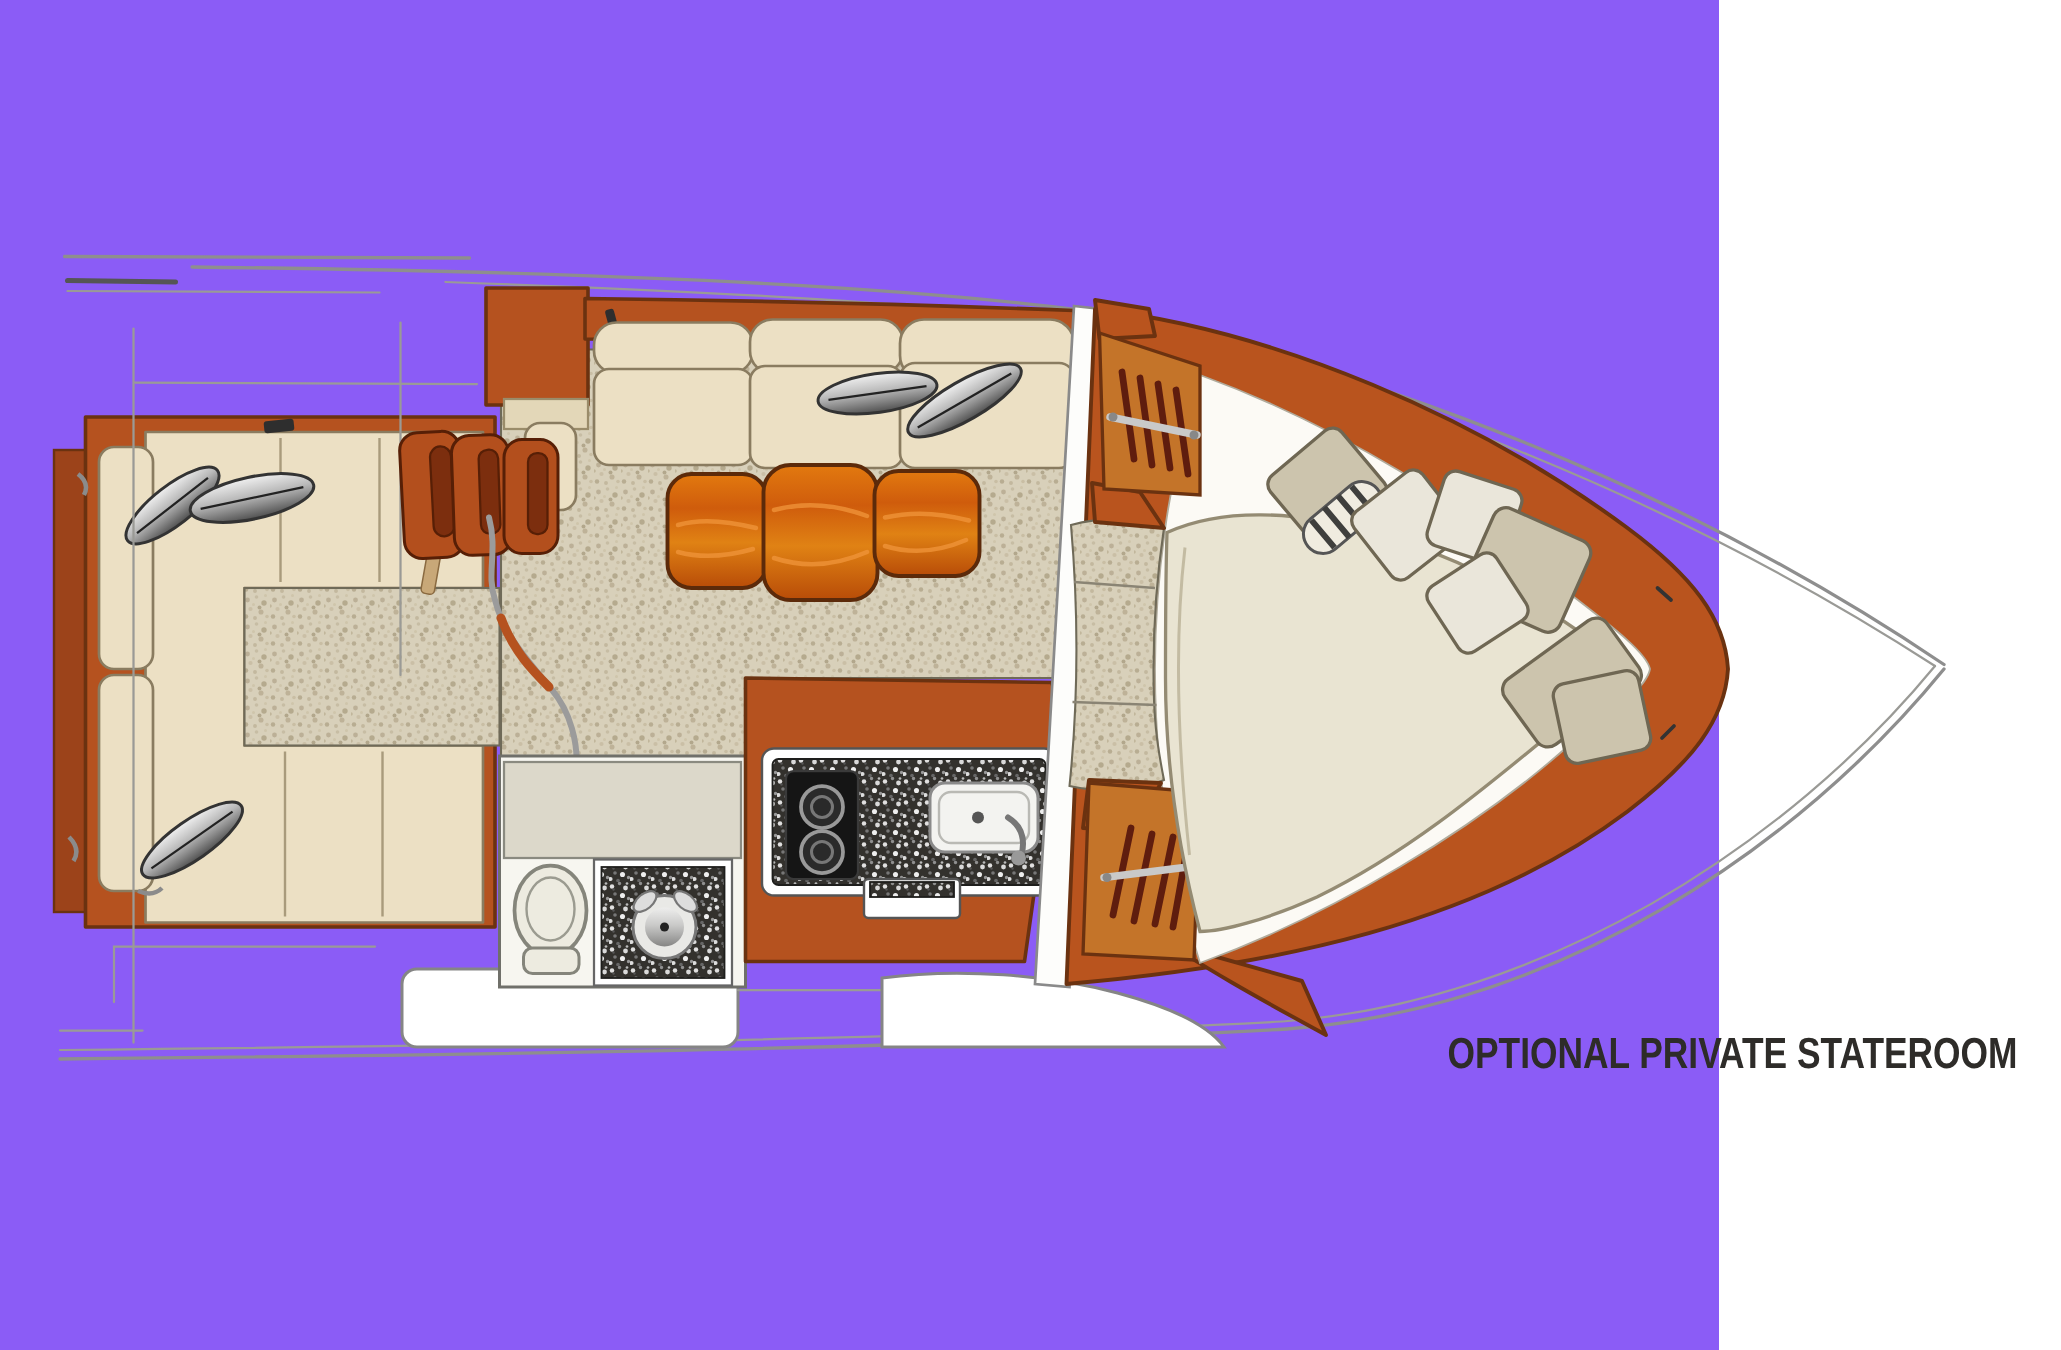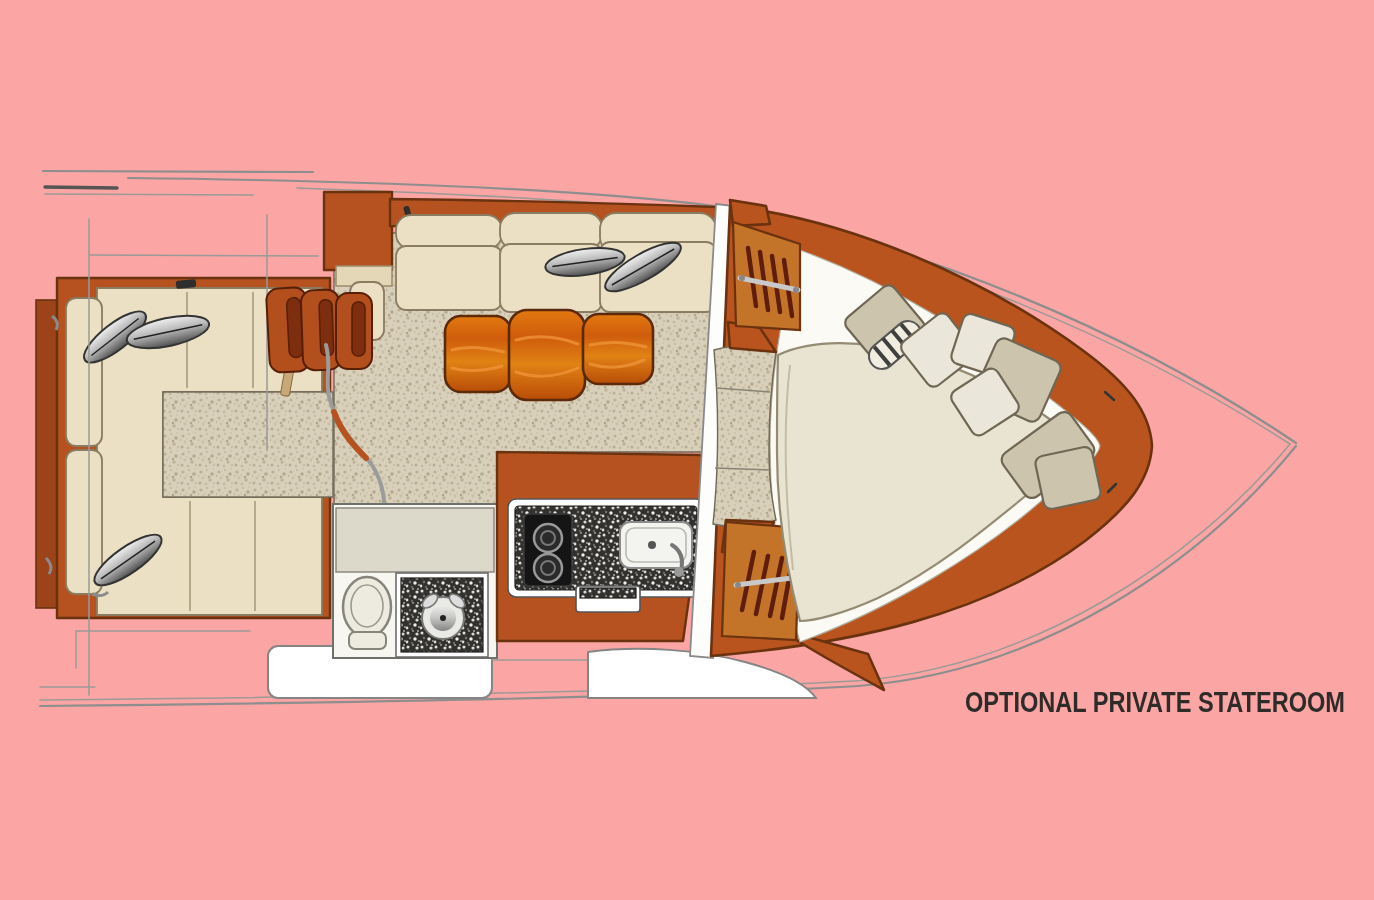--- a/index.html
+++ b/index.html
@@ -1,17 +1,17 @@
 <!DOCTYPE html>
 <html style="--wall-orange: #b5521f; --ring-orange: #b9541e; --wall-rust: #9c431a; --wall-amber: #c47429; --slat-red: #5f1d0e; --table-wood: #cf5c0c; --upholstery-cream: #ece0c4; --bed-ivory: #e9e4d2; --pillow-beige: #ccc4ad; --pillow-white: #eae6da; --carpet-beige: #d8d0ba; --granite-dark: #33312d; --hull-gray: #8e8e8e; --outline-dark: #6b3210; --text-dark: #2e2c29;"><head>
 <meta charset="utf-8">
 <style>
   html,body{margin:0;padding:0;background:#ffffff;width:1374px;height:900px;overflow:hidden;
     font-family:"Liberation Sans",sans-serif;}
-  #stage{position:relative;width:1374px;height:900px;background:#fca5a5;}
+  #stage{position:relative;width:1146px;height:900px;background:#8b5cf6;}
   svg{display:block}
 
   .wall{fill:var(--wall-orange);stroke:var(--outline-dark);stroke-width:2.4;stroke-linejoin:round}
   .rust{fill:var(--wall-rust);stroke:var(--outline-dark);stroke-width:1.6}
   .ring{fill:var(--ring-orange);stroke:var(--outline-dark);stroke-width:2.6;stroke-linejoin:round}
   .amber{fill:var(--wall-amber);stroke:var(--outline-dark);stroke-width:2.2}
   .cream{fill:var(--upholstery-cream);stroke:#8a7c60;stroke-width:1.8;stroke-linejoin:round}
   .bedfill{fill:var(--bed-ivory);stroke:#948b73;stroke-width:2.2}
   .carpet{fill:url(#carpetPat);stroke:#6f6a58;stroke-width:1.4}
   .granite{fill:url(#granitePat);stroke:#1e1e1c;stroke-width:1.2}

